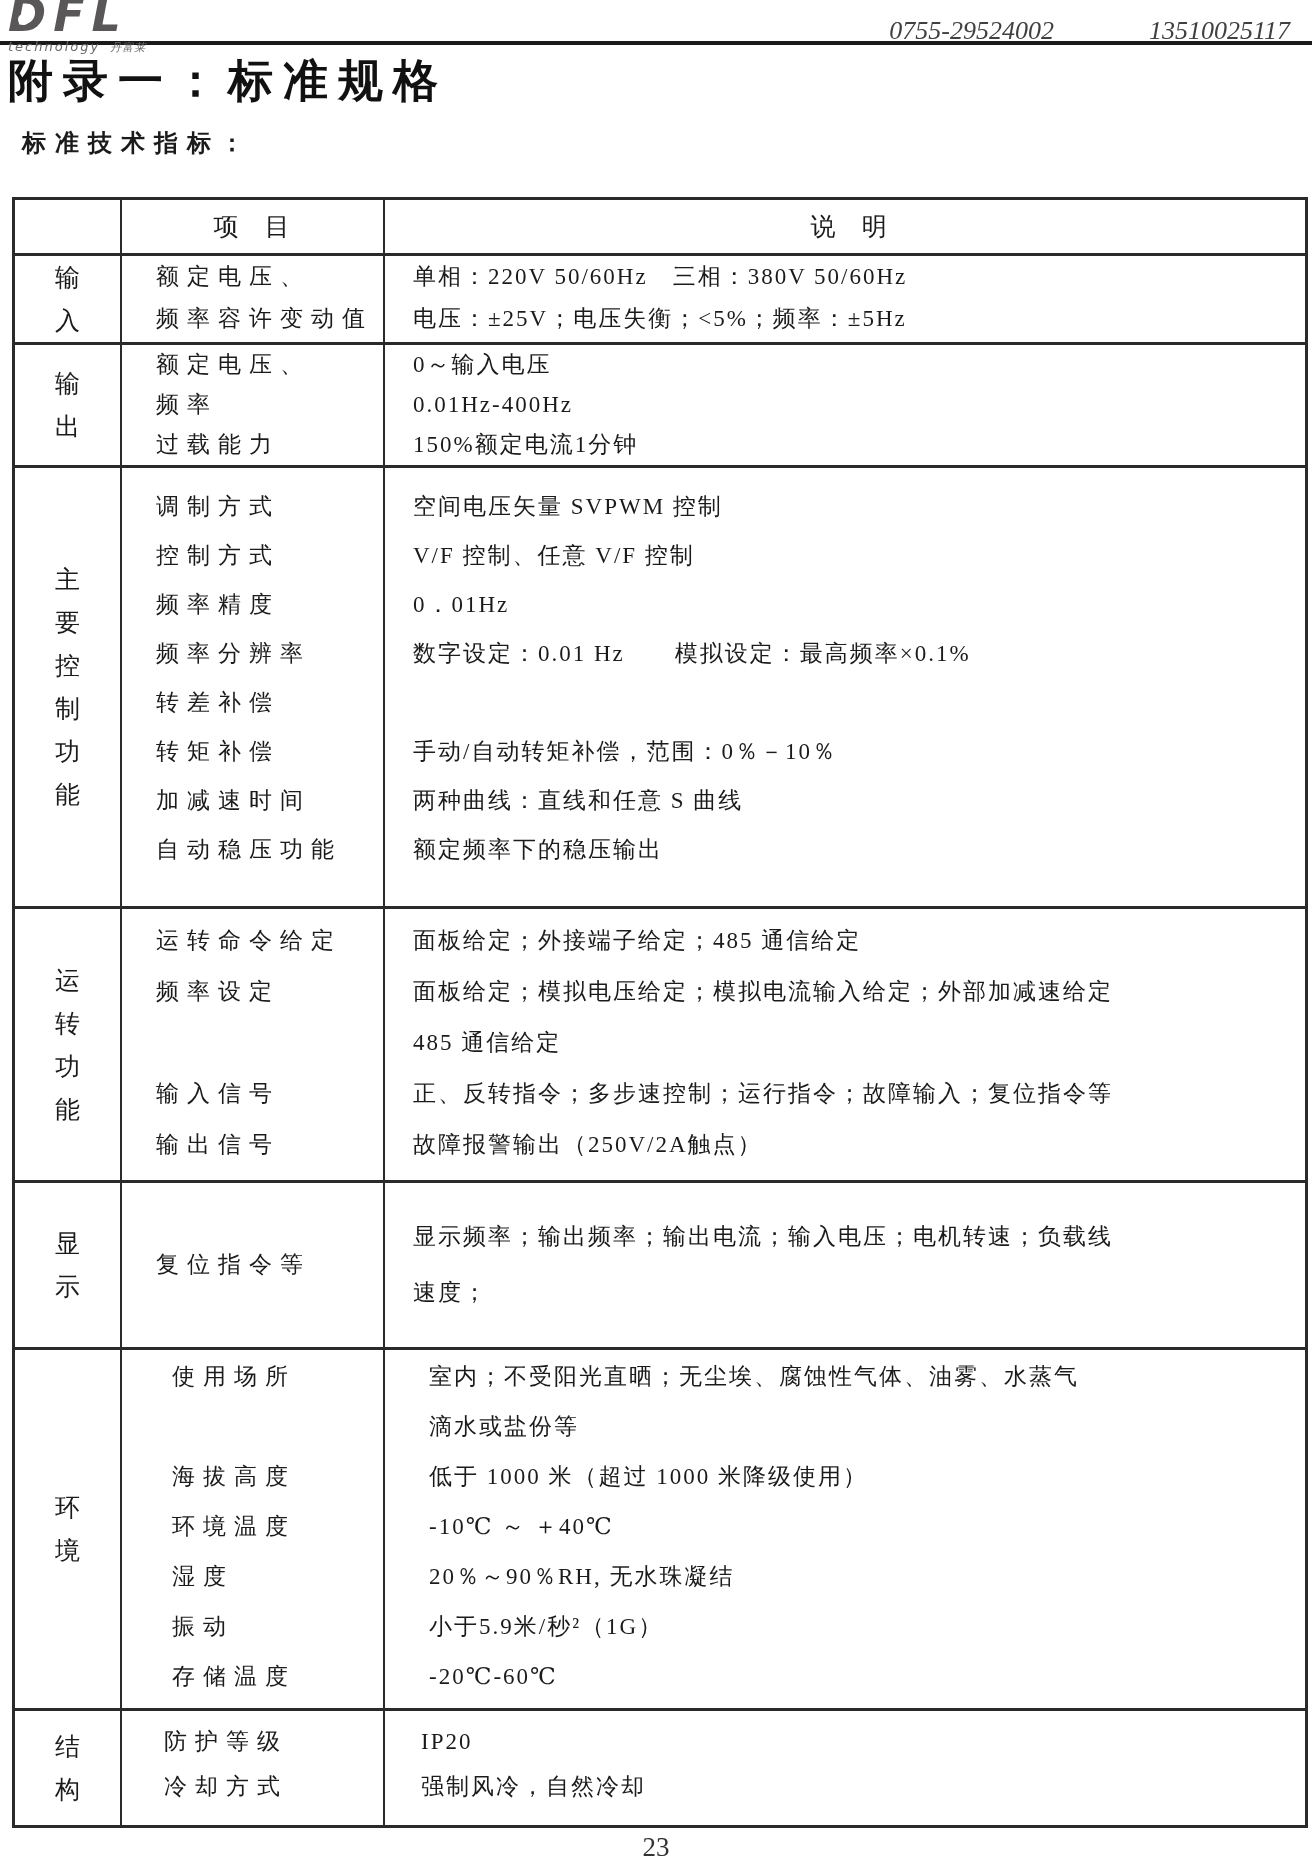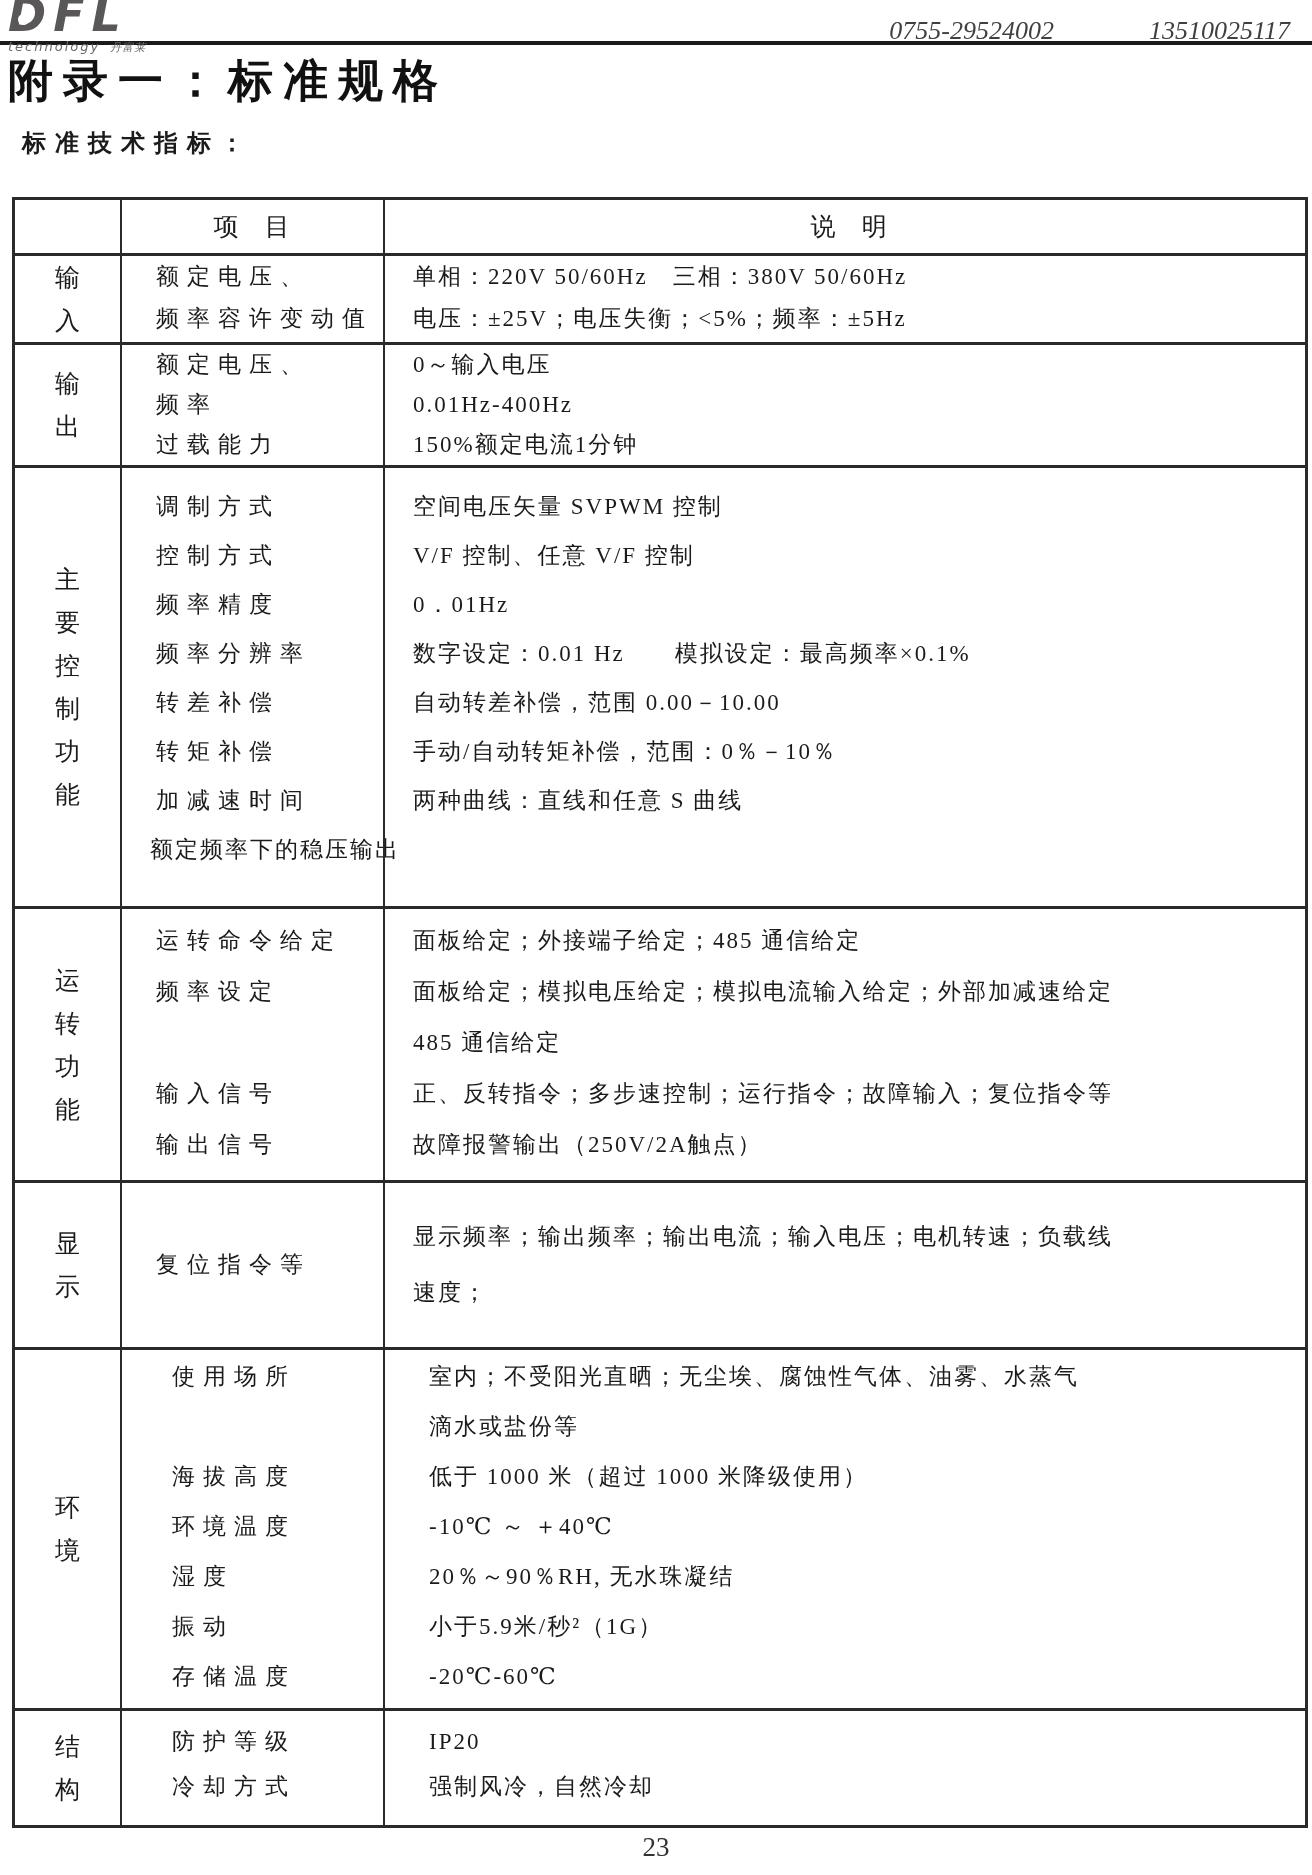--- a/index.html
+++ b/index.html
@@ -64,21 +64,21 @@
   .srow.top .icell{align-items:flex-start;}
   .dcell{flex:1;min-width:0;padding-left:30px;display:flex;flex-direction:column;justify-content:center;}
   .dline{letter-spacing:2px;white-space:nowrap;}
   
   .g1 .srow{min-height:42px;} .g1 .icell,.g1 .dline{line-height:42px;}
   .g2 .srow{min-height:40px;} .g2 .icell,.g2 .dline{line-height:40px;}
   .g3 .rowstack{padding:14px 0 32px;} .g3 .srow{min-height:49px;} .g3 .icell,.g3 .dline{line-height:49px;}
   .g4 .rowstack{padding:6px 0 10px;} .g4 .srow{min-height:51px;} .g4 .icell,.g4 .dline{line-height:51px;}
   .g5 .srow{min-height:164px;} .g5 .dline{line-height:56px;} .g5 .icell{line-height:34px;}
   .g6 .rowstack{padding:2px 16px 6px;} .g6 .srow{min-height:50px;} .g6 .icell,.g6 .dline{line-height:50px;}
-  .g7 .rowstack{padding:8px 16px 16px;} .g7 .srow{min-height:45px;} .g7 .icell,.g7 .dline{line-height:45px;}
+  .g7 .rowstack{padding:8px 8px 16px;} .g7 .srow{min-height:45px;} .g7 .icell,.g7 .dline{line-height:45px;}
   
   .pageno{
     position:absolute;left:0;right:0;top:1832px;text-align:center;
     font-size:27px;color:#333;
   }
 </style>
 </head>
 <body>
 
 <div class="hdr">
@@ -204,41 +204,41 @@
               <div class="ilabel">频率分辨率</div>
             </div>
             <div class="dcell">
               <div class="dline">数字设定：0.01 Hz　　模拟设定：最高频率×0.1%</div>
             </div>
           </div>
           <div class="srow">
             <div class="icell">
               <div class="ilabel">转差补偿</div>
             </div>
-            <div class="dcell">
-              <div class="dline">自动转差补偿，范围 0.00－10.00</div>
-            </div>
           </div>
           <div class="srow">
             <div class="icell">
               <div class="ilabel">转矩补偿</div>
             </div>
             <div class="dcell">
               <div class="dline">手动/自动转矩补偿，范围：0％－10％</div>
             </div>
           </div>
           <div class="srow">
             <div class="icell">
               <div class="ilabel">加减速时间</div>
             </div>
             <div class="dcell">
               <div class="dline">两种曲线：直线和任意 S 曲线</div>
             </div>
           </div>
           <div class="srow">
+            <div class="icell">
+              <div class="ilabel">自动稳压功能</div>
+            </div>
             <div class="dcell">
               <div class="dline">额定频率下的稳压输出</div>
             </div>
           </div>
         </div>
         <div class="vline v1"></div>
         <div class="vline v2"></div>
       </div>
       <div class="trow group g4">
         <div class="cat">

